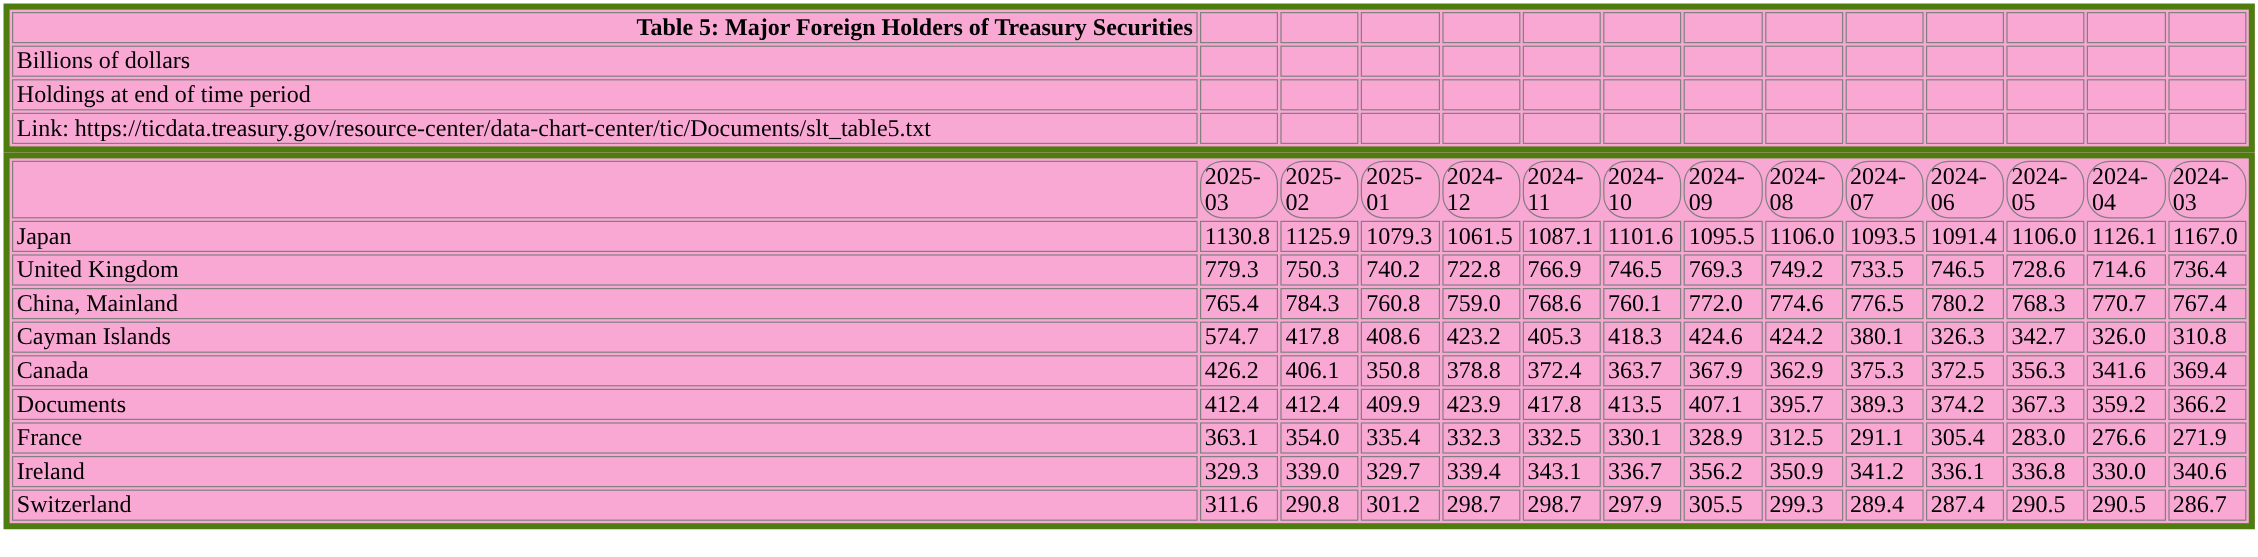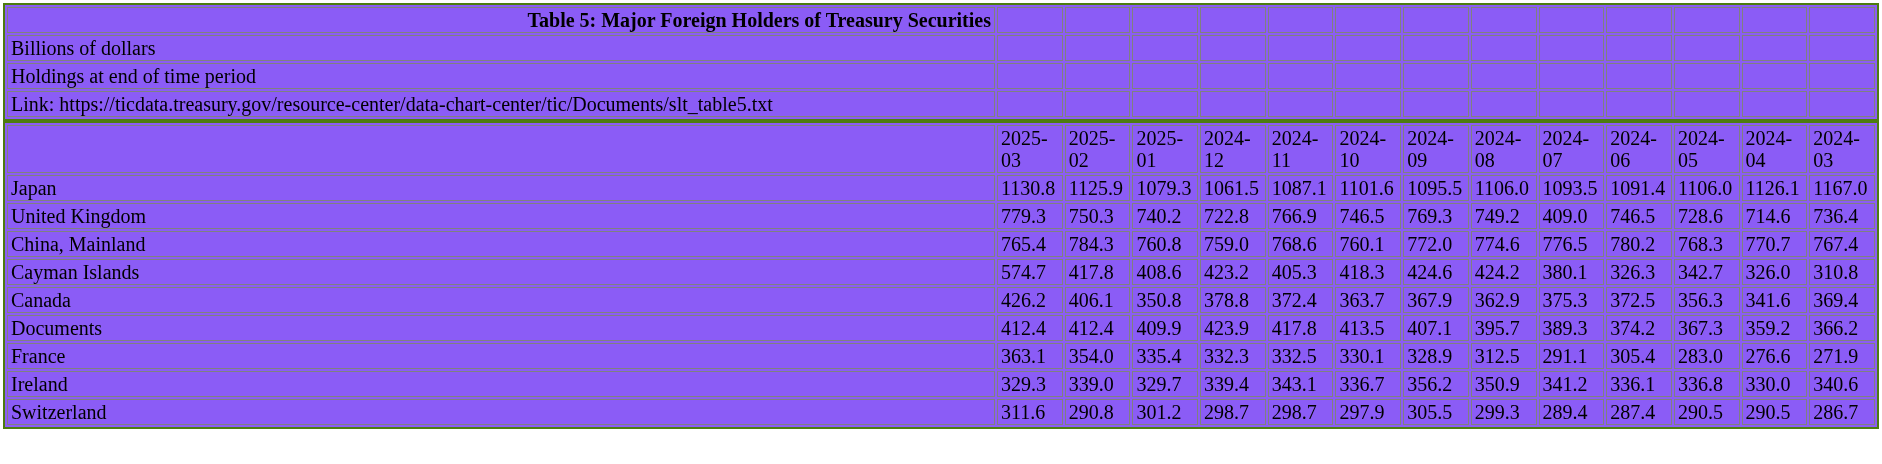--- a/index.html
+++ b/index.html
@@ -15,39 +15,39 @@
     font-family: "Liberation Serif", "DejaVu Serif", serif;
     font-size: 20px;
     color: #000000;
     overflow: hidden;
   }
   table.tbl {
     border-collapse: separate;
     border-spacing: 2px;
     table-layout: fixed;
     width: 1876px;
-    border: 2px solid #4d7c0f;
-    background: #8b5cf6;
+    border: 5px solid #4d7c0f;
+    background: #f9a8d4;
   }
   table.tbl.data-tbl { margin-top: 0px; }
   col.c-label { width: 988px; }
   td.cell {
     border: 1px solid #808080;
     padding: 1px 3px;
     line-height: 22px;
     vertical-align: top;
     text-align: left;
     overflow: hidden;
   }
   td.title-cell {
     font-weight: bold;
     text-align: right;
   }
   td.num { white-space: nowrap; }
-  td.hdr { word-break: normal; }
+  td.hdr { word-break: normal; border-radius: 19px; }
 </style>
 </head>
 <body>
 
 <table class="tbl head-tbl" id="head-tbl">
   <colgroup id="cols-head">
       <col class="c-label">
       <col>
       <col>
       <col>
@@ -183,21 +183,21 @@
       <tr>
         <td class="cell">United Kingdom</td>
         <td class="cell num">779.3</td>
         <td class="cell num">750.3</td>
         <td class="cell num">740.2</td>
         <td class="cell num">722.8</td>
         <td class="cell num">766.9</td>
         <td class="cell num">746.5</td>
         <td class="cell num">769.3</td>
         <td class="cell num">749.2</td>
-        <td class="cell num">409.0</td>
+        <td class="cell num">733.5</td>
         <td class="cell num">746.5</td>
         <td class="cell num">728.6</td>
         <td class="cell num">714.6</td>
         <td class="cell num">736.4</td>
       </tr>
       <tr>
         <td class="cell">China, Mainland</td>
         <td class="cell num">765.4</td>
         <td class="cell num">784.3</td>
         <td class="cell num">760.8</td>

